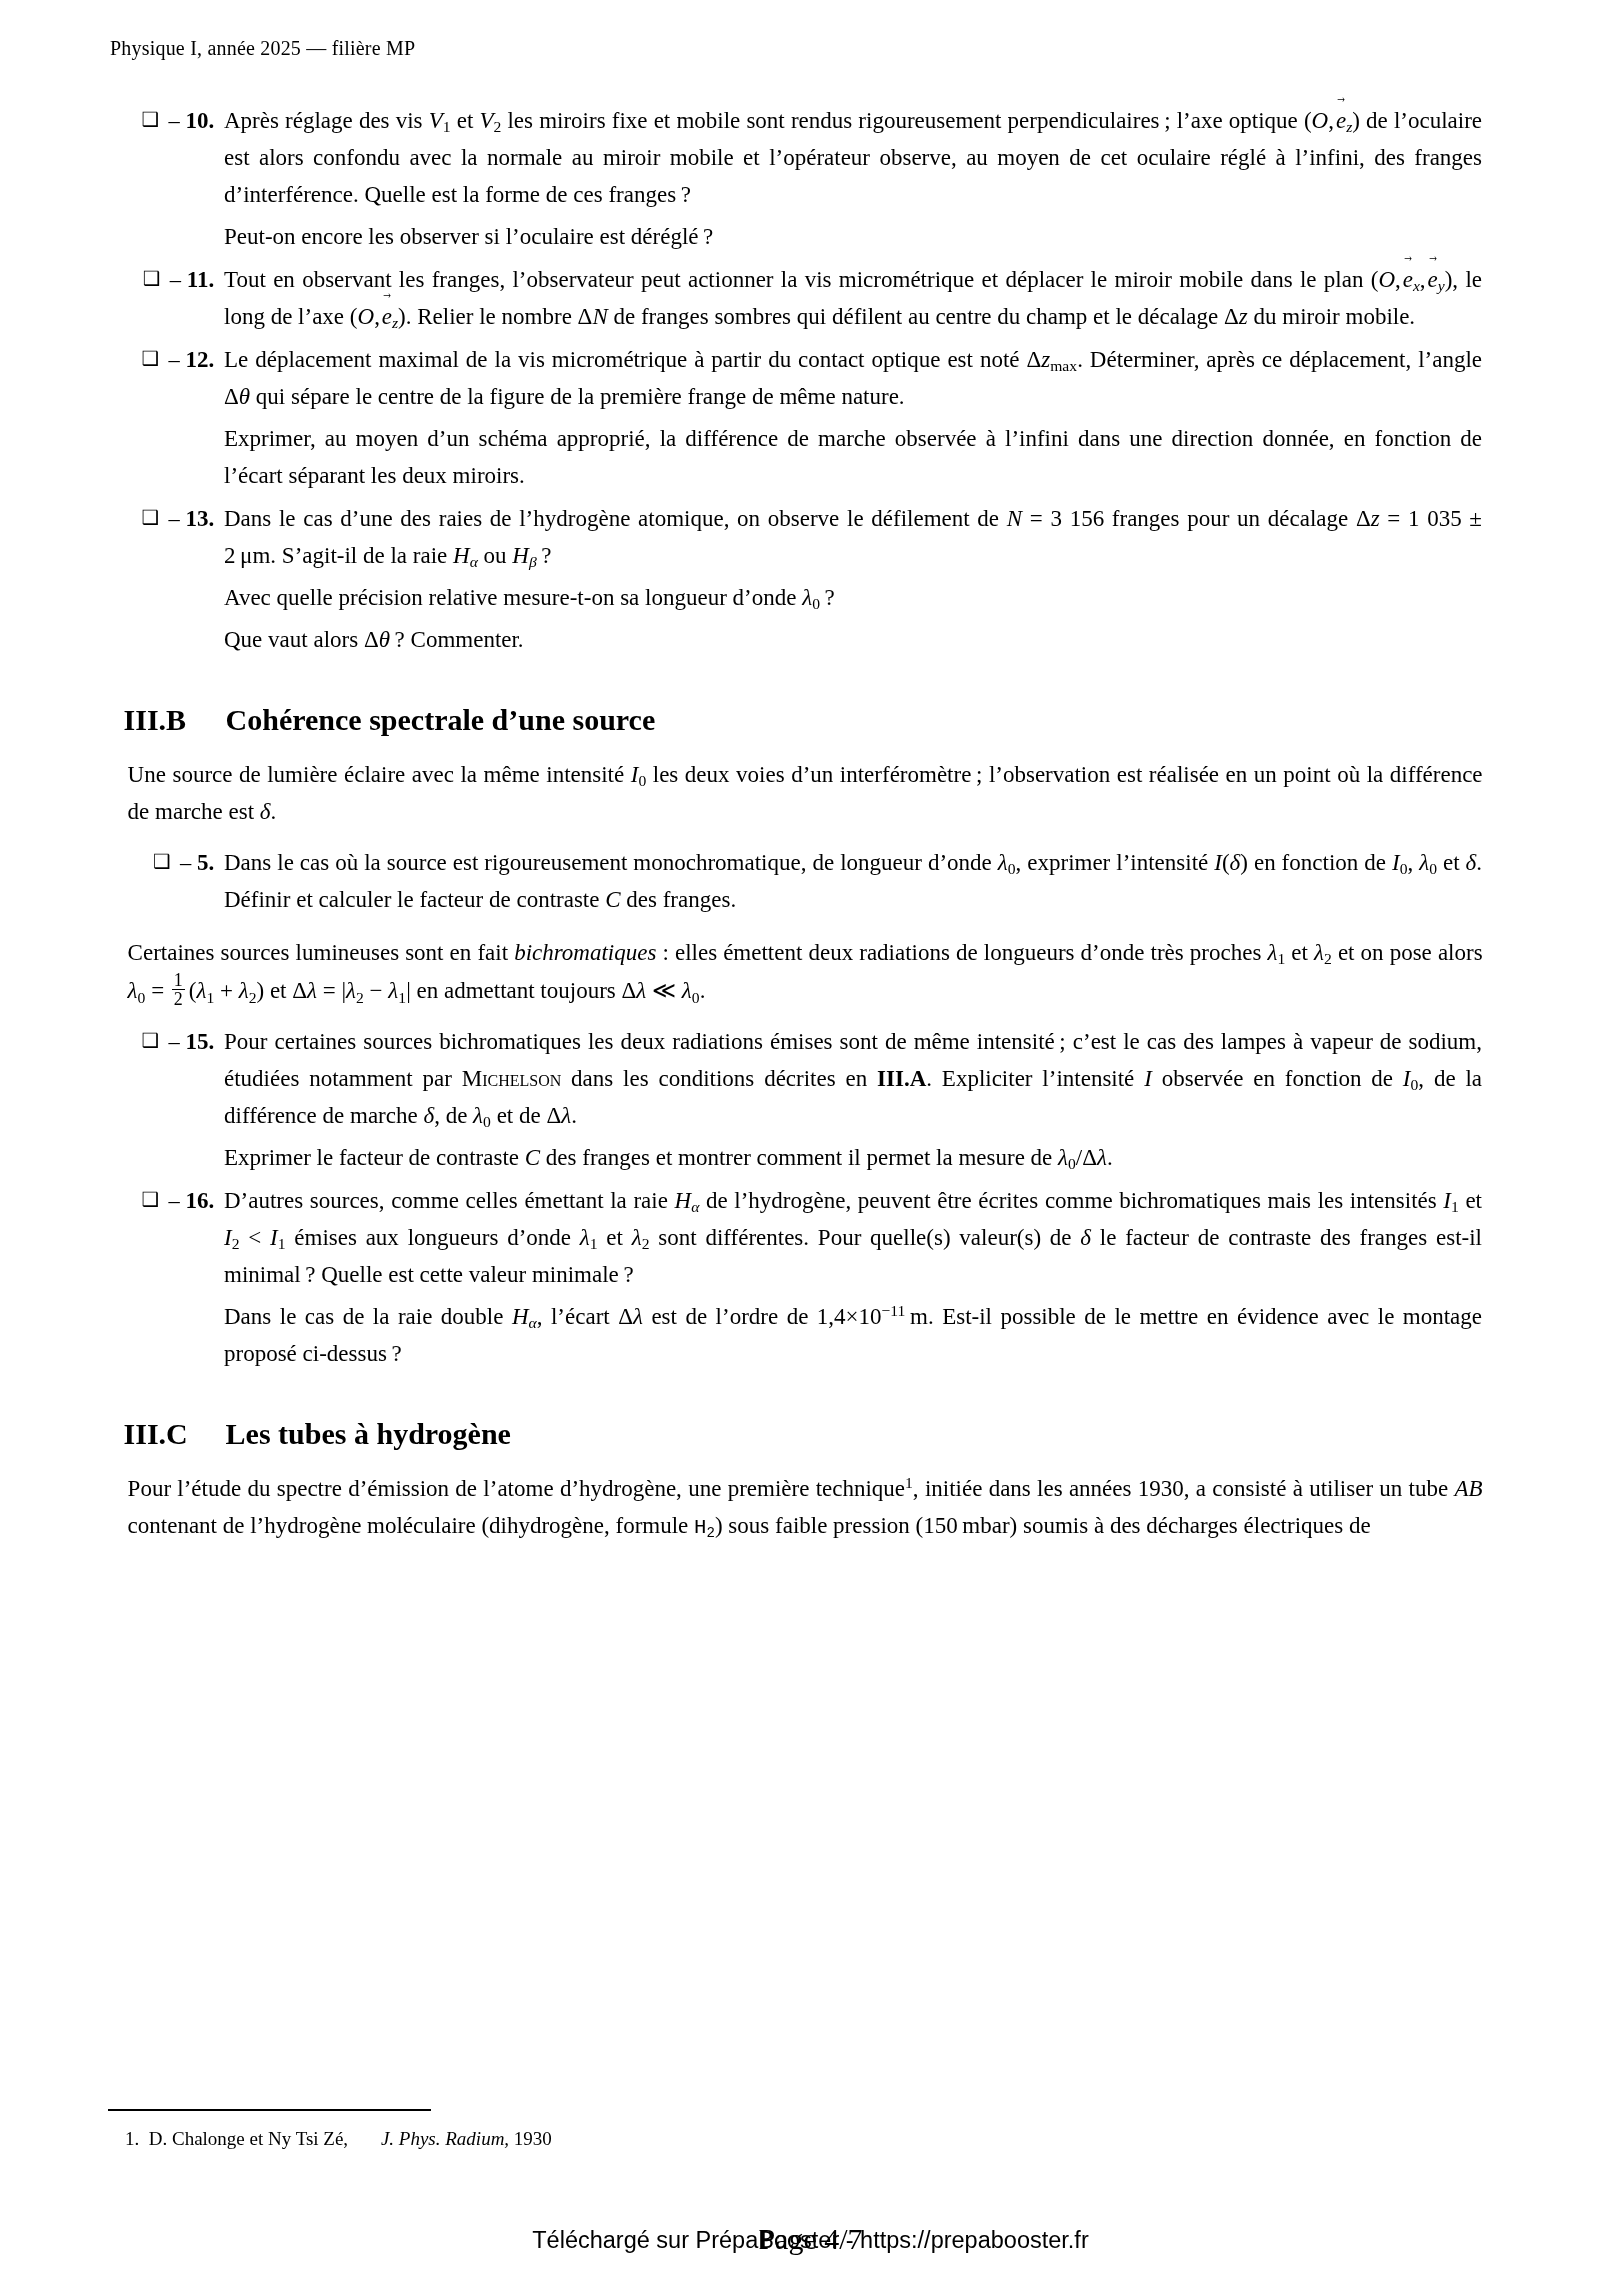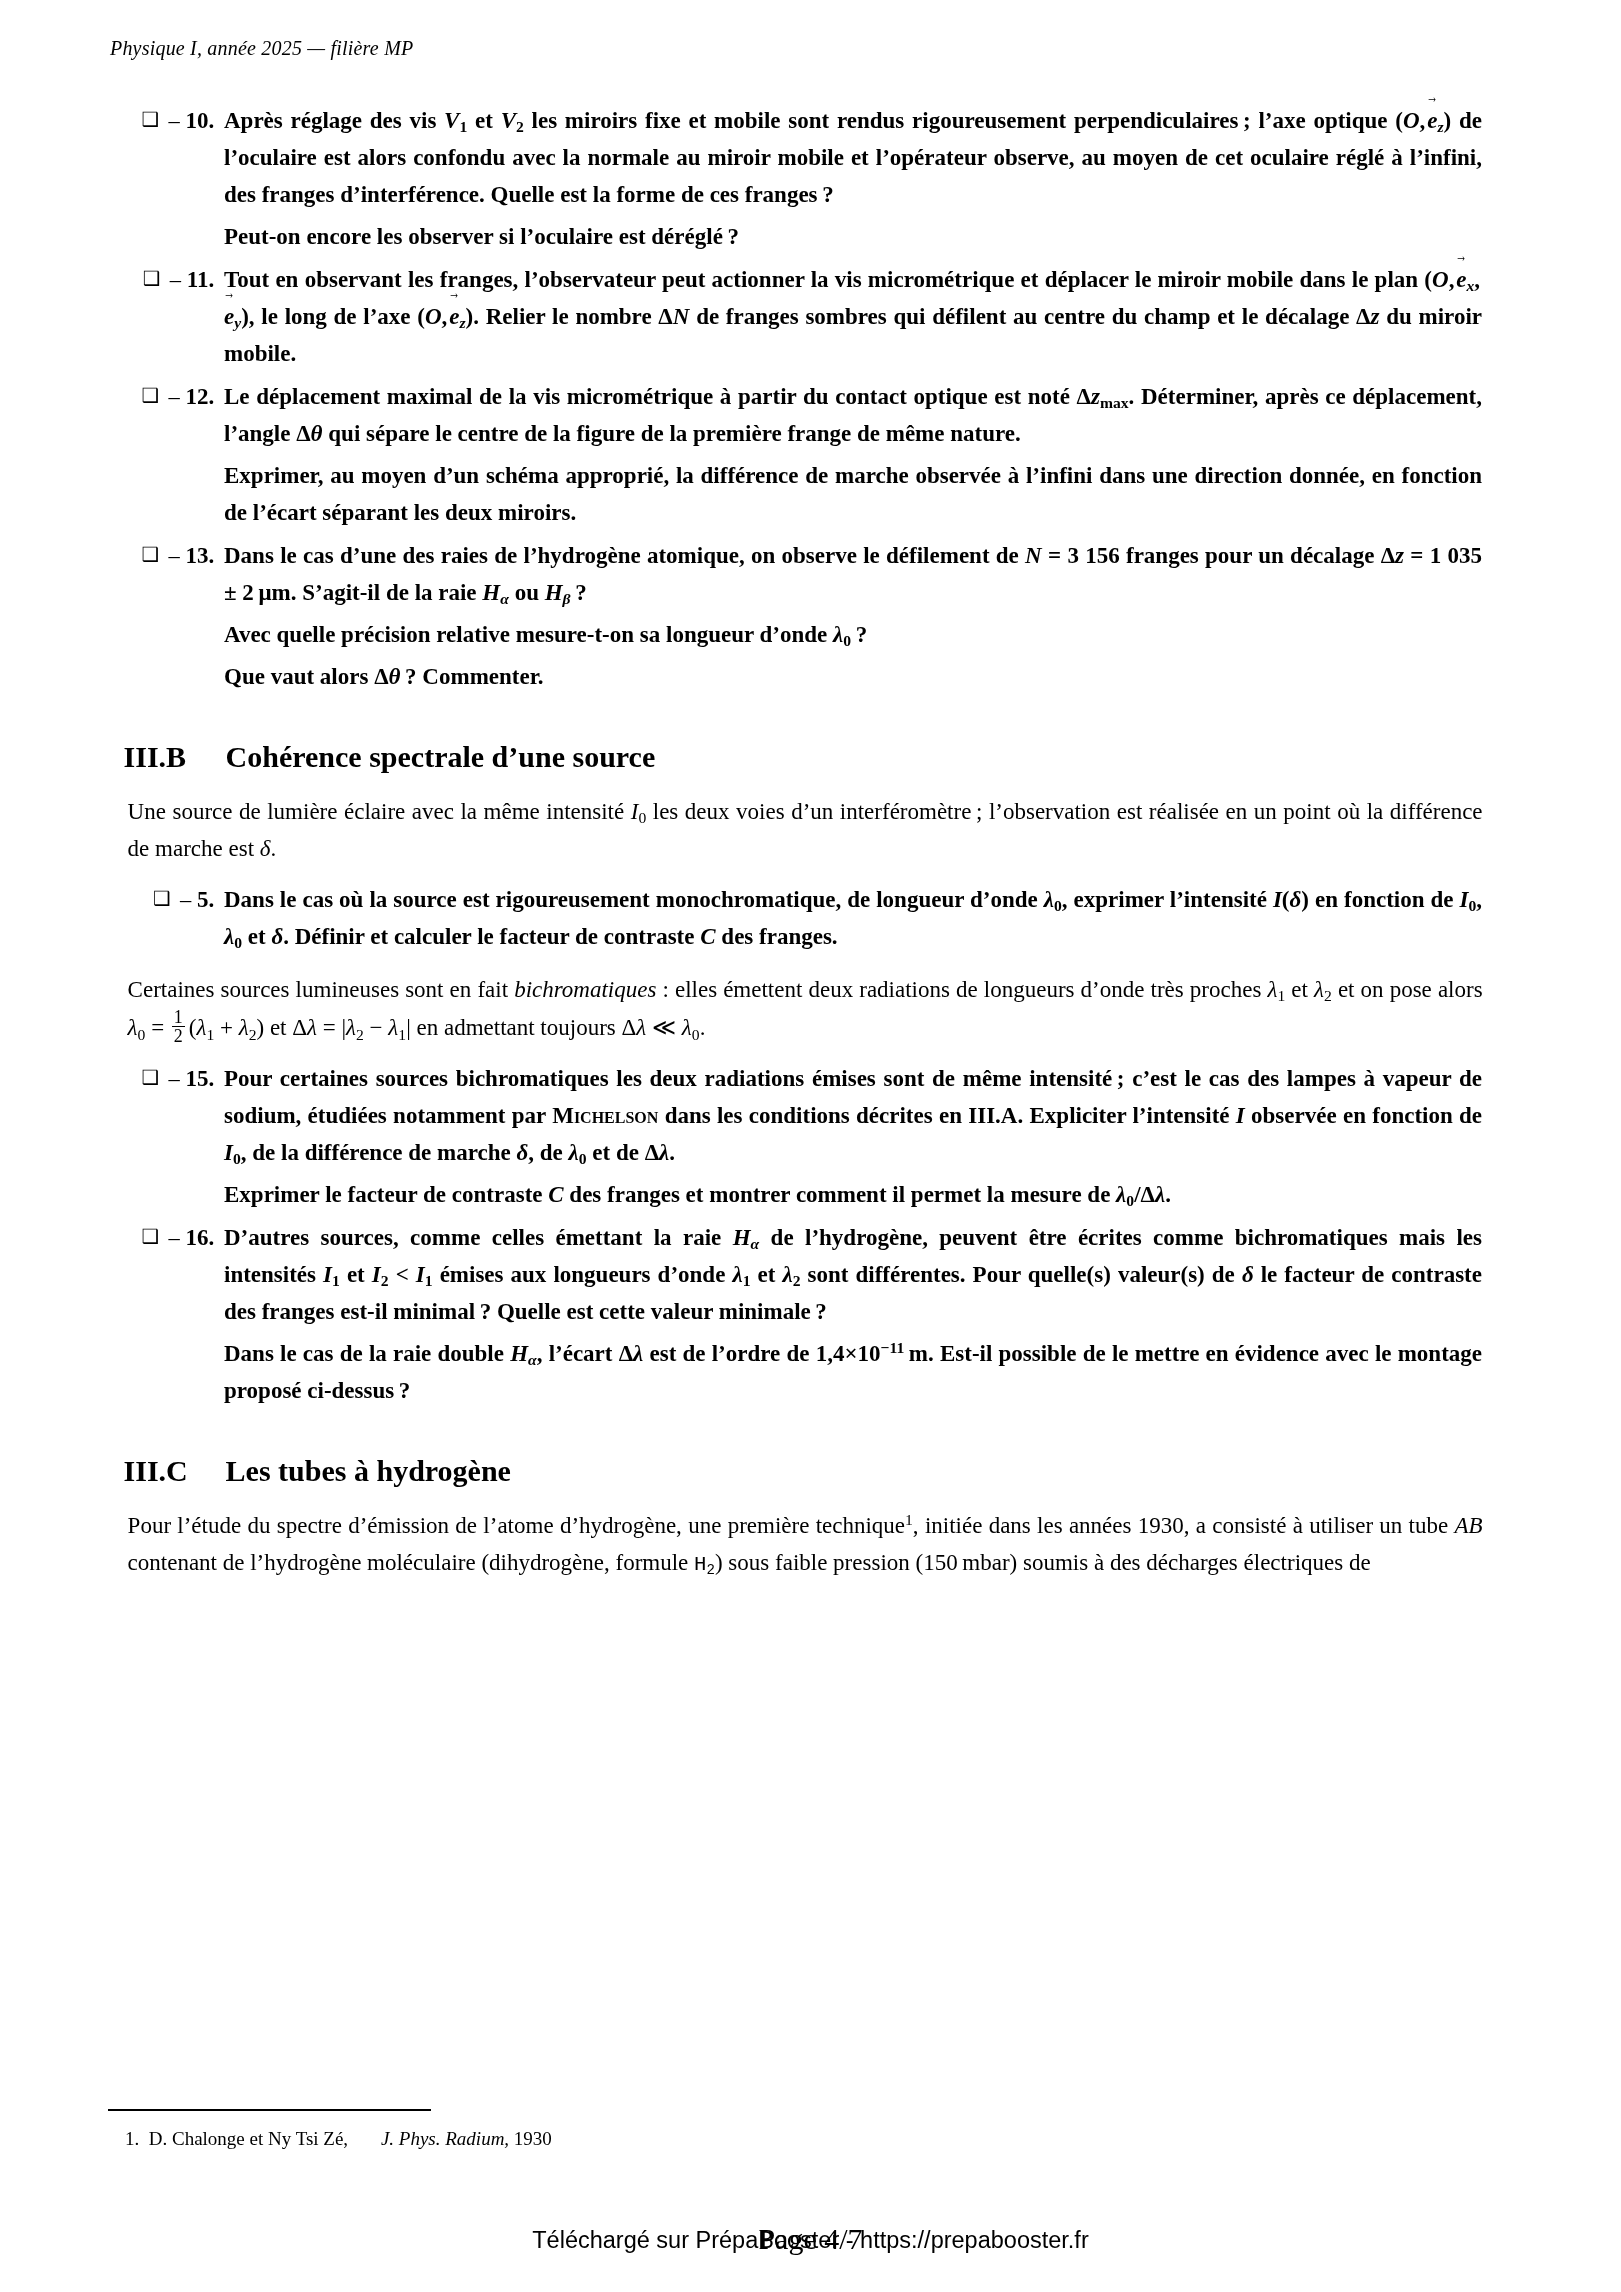--- a/index.html
+++ b/index.html
@@ -8,37 +8,37 @@
     background:#ffffff;
     font-family:"Liberation Serif", serif;
     color:#000000;
     position:relative;
     overflow:hidden;
   }
   .page { position:relative; width:1621px; height:2293px; }
 
   .header {
     position:absolute; left:110px; top:37px;
-    font-style:italic; font-size:20px; letter-spacing:0.2px;
+    font-size:20px; letter-spacing:0.2px;
   }
 
   .content {
     position:absolute; left:106px; top:102px; width:1376px;
   }
 
   
   .qitem { display:flex; align-items:flex-start; margin-bottom:3.9px; }
   .qmark {
     flex:0 0 auto; width:118px; text-align:right;
     font-size:22.5px; line-height:36px; white-space:nowrap;
     padding-right:9.8px; box-sizing:border-box;
   }
   .qbox { font-size:19.6px; vertical-align:2px; margin-right:3.9px; }
   .qnum { font-weight:bold; font-size:23px; }
-  .qbody { flex:1 1 auto;font-weight:bold; }
+  .qbody { flex:1 1 auto; }
 
   .para {
     font-size:23px; line-height:37px;
     text-align:justify; text-justify:inter-word;
     margin:0 0 2px 0;
     hyphens:manual;
   }
   .para + .para { margin-top:5px; }
 
   

